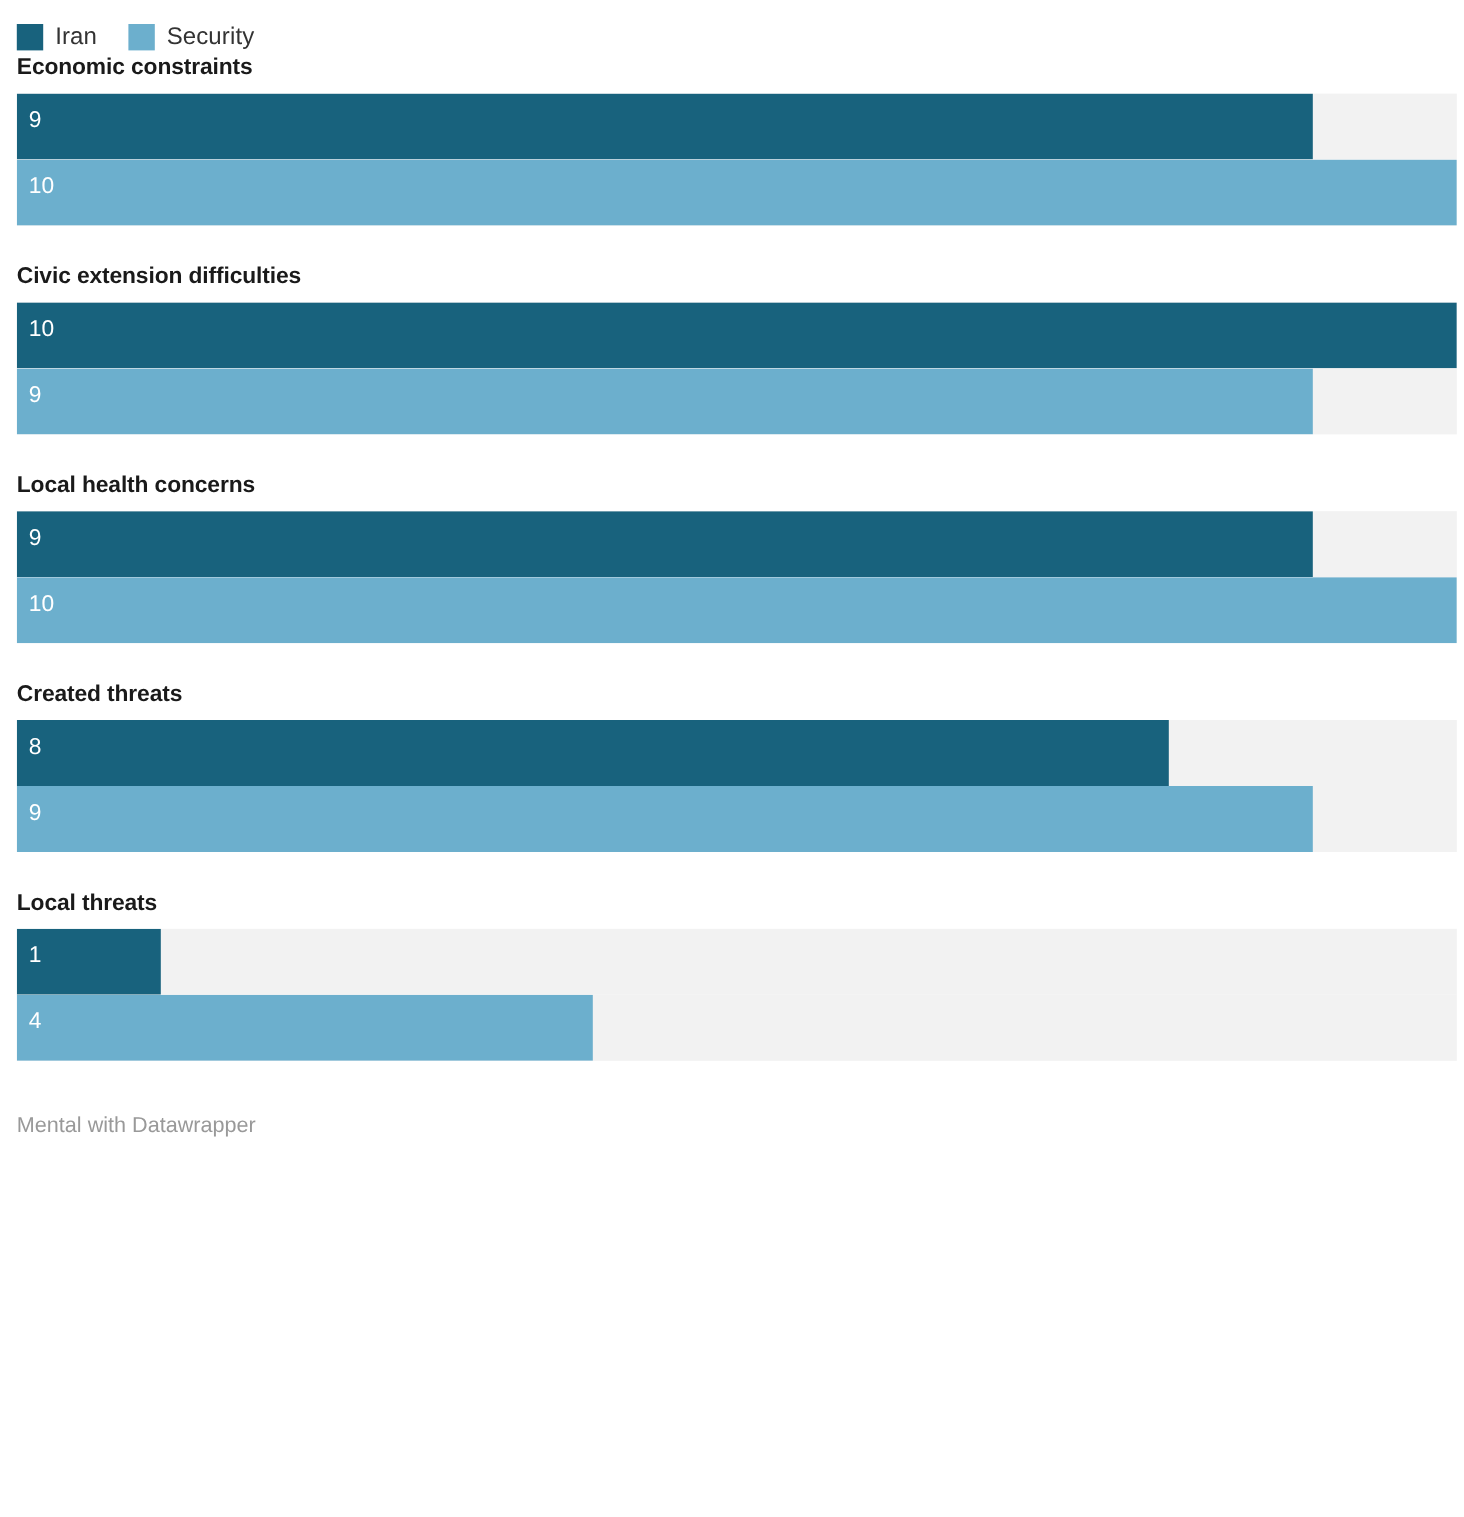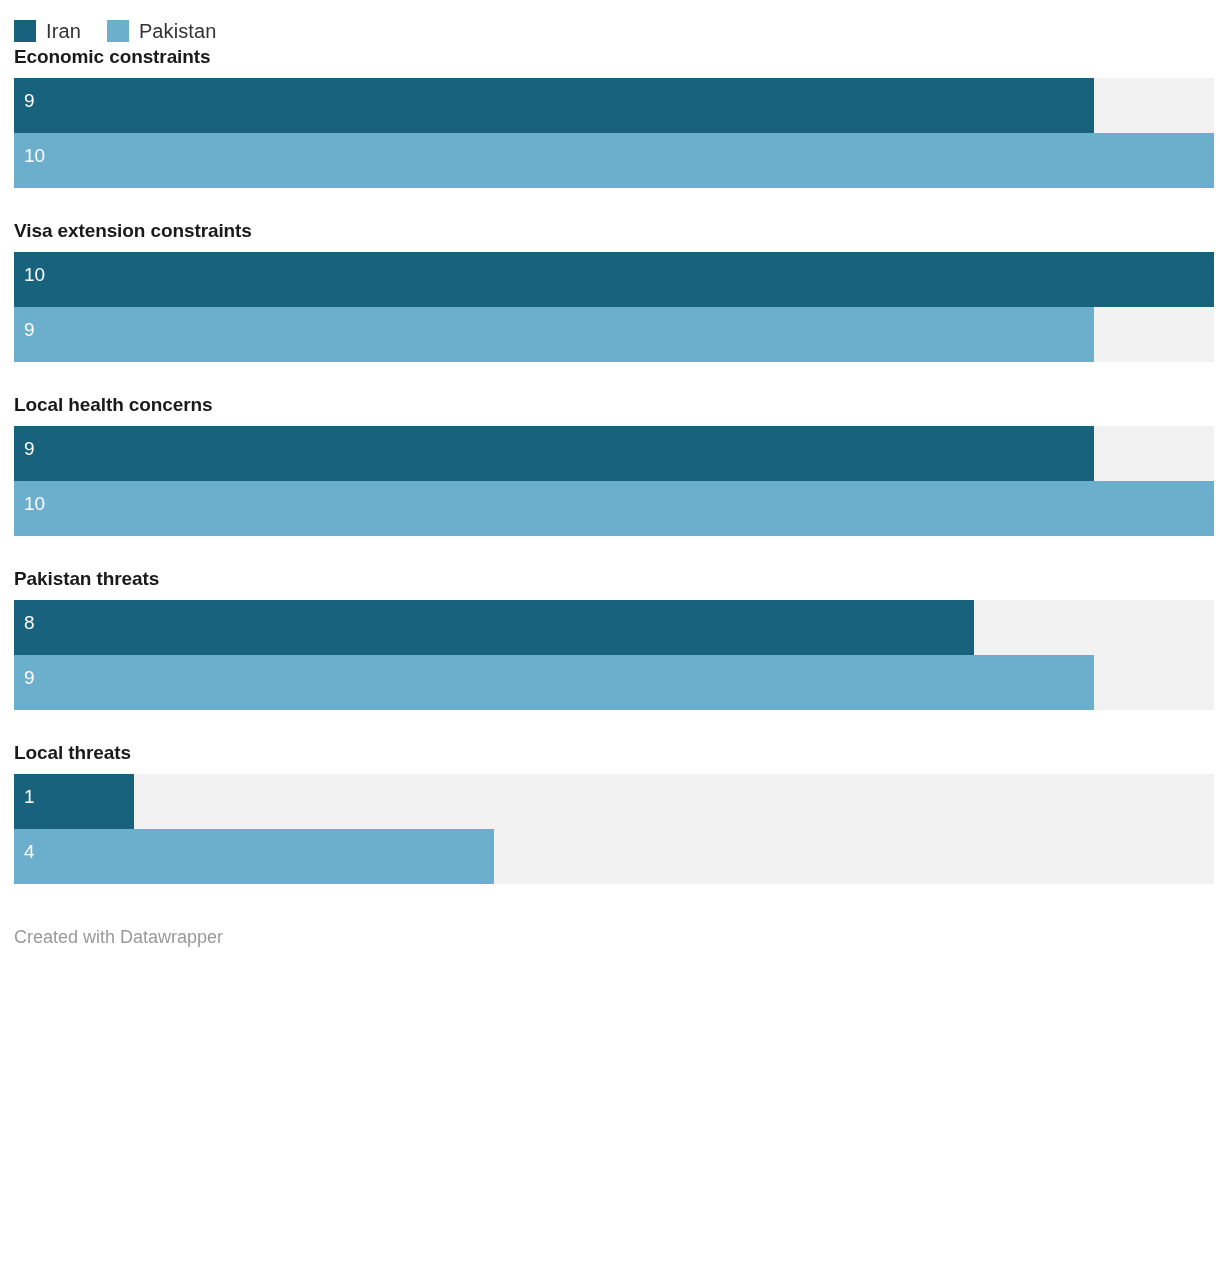--- a/index.html
+++ b/index.html
@@ -105,38 +105,38 @@
 
 <div id="chart-root">
 
   <div class="legend">
     <div class="legend-item">
       <span class="legend-swatch" style="background: rgb(24, 98, 125);"></span>
       <span class="legend-label">Iran</span>
     </div>
     <div class="legend-item">
       <span class="legend-swatch" style="background: rgb(108, 175, 205);"></span>
-      <span class="legend-label">Pakistan</span>
+      <span class="legend-label">Security</span>
     </div>
   </div>
 
   <div class="groups" id="groups">
       <div class="bar-group">
         <div class="group-label">Economic constraints</div>
         <div class="bar-track" style="background: rgb(242, 242, 242);">
           <div class="bar-fill" style="background: rgb(24, 98, 125); width: 90%;"></div>
           <span class="bar-value" style="color: rgb(255, 255, 255);">9</span>
         </div>
         <div class="bar-track" style="background: rgb(242, 242, 242);">
           <div class="bar-fill" style="background: rgb(108, 175, 205); width: 100%;"></div>
           <span class="bar-value" style="color: rgb(255, 255, 255);">10</span>
         </div>
       </div>
       <div class="bar-group">
-        <div class="group-label">Visa extension constraints</div>
+        <div class="group-label">Civic extension difficulties</div>
         <div class="bar-track" style="background: rgb(242, 242, 242);">
           <div class="bar-fill" style="background: rgb(24, 98, 125); width: 100%;"></div>
           <span class="bar-value" style="color: rgb(255, 255, 255);">10</span>
         </div>
         <div class="bar-track" style="background: rgb(242, 242, 242);">
           <div class="bar-fill" style="background: rgb(108, 175, 205); width: 90%;"></div>
           <span class="bar-value" style="color: rgb(255, 255, 255);">9</span>
         </div>
       </div>
       <div class="bar-group">
@@ -144,21 +144,21 @@
         <div class="bar-track" style="background: rgb(242, 242, 242);">
           <div class="bar-fill" style="background: rgb(24, 98, 125); width: 90%;"></div>
           <span class="bar-value" style="color: rgb(255, 255, 255);">9</span>
         </div>
         <div class="bar-track" style="background: rgb(242, 242, 242);">
           <div class="bar-fill" style="background: rgb(108, 175, 205); width: 100%;"></div>
           <span class="bar-value" style="color: rgb(255, 255, 255);">10</span>
         </div>
       </div>
       <div class="bar-group">
-        <div class="group-label">Pakistan threats</div>
+        <div class="group-label">Created threats</div>
         <div class="bar-track" style="background: rgb(242, 242, 242);">
           <div class="bar-fill" style="background: rgb(24, 98, 125); width: 80%;"></div>
           <span class="bar-value" style="color: rgb(255, 255, 255);">8</span>
         </div>
         <div class="bar-track" style="background: rgb(242, 242, 242);">
           <div class="bar-fill" style="background: rgb(108, 175, 205); width: 90%;"></div>
           <span class="bar-value" style="color: rgb(255, 255, 255);">9</span>
         </div>
       </div>
       <div class="bar-group">
@@ -167,15 +167,15 @@
           <div class="bar-fill" style="background: rgb(24, 98, 125); width: 10%;"></div>
           <span class="bar-value" style="color: rgb(255, 255, 255);">1</span>
         </div>
         <div class="bar-track" style="background: rgb(242, 242, 242);">
           <div class="bar-fill" style="background: rgb(108, 175, 205); width: 40%;"></div>
           <span class="bar-value" style="color: rgb(255, 255, 255);">4</span>
         </div>
       </div>
     </div>
 
-  <div class="footer">Created with Datawrapper</div>
+  <div class="footer">Mental with Datawrapper</div>
 
 </div>
 
 </body></html>

